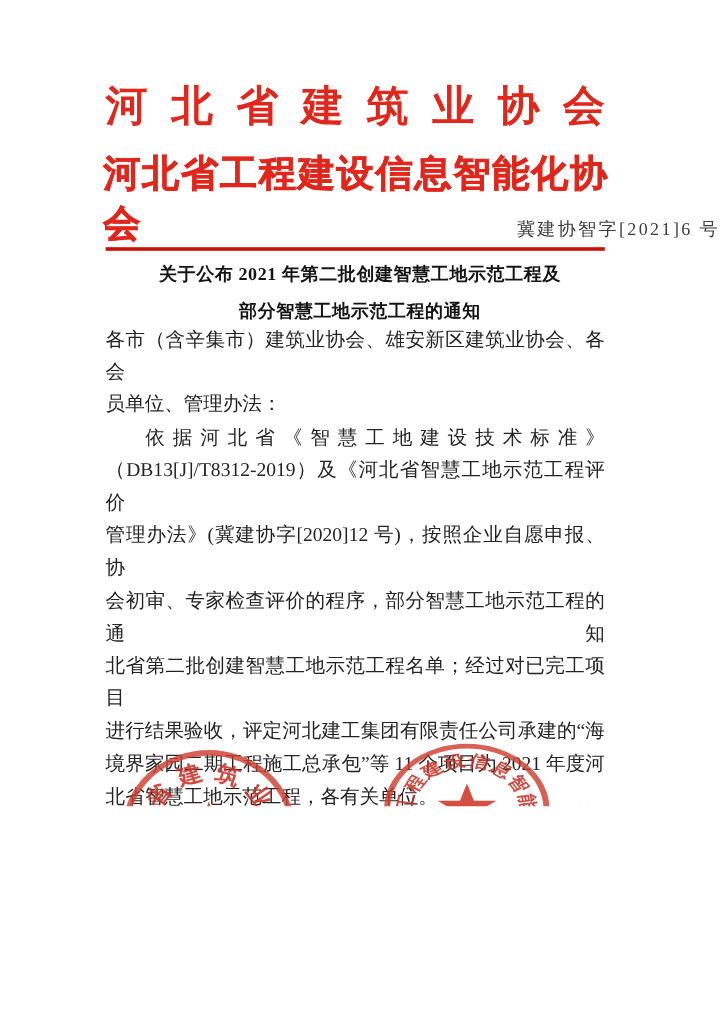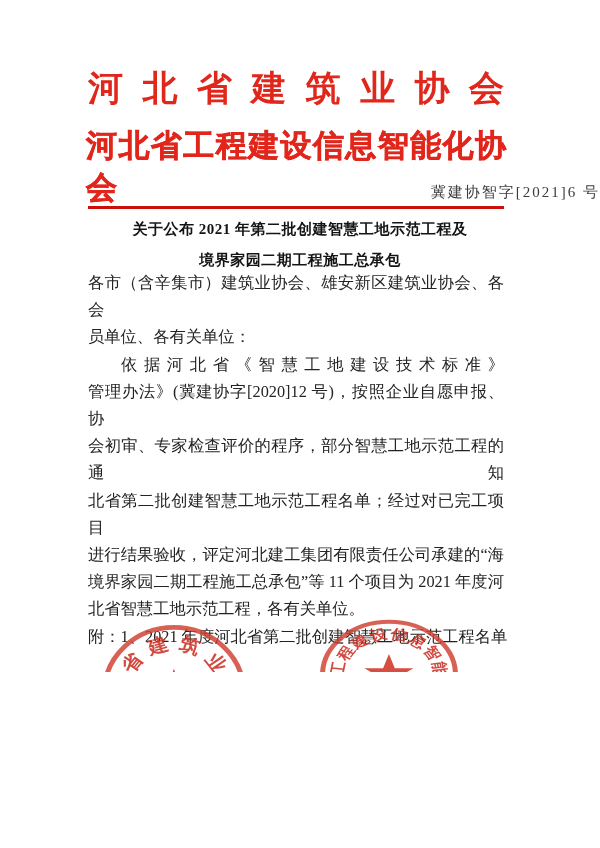--- a/index.html
+++ b/index.html
@@ -118,26 +118,27 @@
 <body>
 
 <div class="page">
 
   <div class="org1">河北省建筑业协会</div>
   <div class="org2">河北省工程建设信息智能化协会</div>
   <div class="docnum">冀建协智字[2021]6 号</div>
   <div class="rule"></div>
 
   <div class="title1">关于公布 2021 年第二批创建智慧工地示范工程及</div>
-  <div class="title2">境界家园二期工程施工总承包</div>
+  <div class="title2">部分智慧工地示范工程的通知</div>
 
   <div class="bodytext">
     <div class="bl j">各市（含辛集市）建筑业协会、雄安新区建筑业协会、各会</div>
-    <div class="bl">员单位、各有关单位：</div>
+    <div class="bl">员单位、管理办法：</div>
     <div class="bl j indent">依据河北省《智慧工地建设技术标准》</div>
+    <div class="bl j">（DB13[J]/T8312-2019）及《河北省智慧工地示范工程评价</div>
     <div class="bl j">管理办法》(冀建协字[2020]12 号)，按照企业自愿申报、协</div>
     <div class="bl j">会初审、专家检查评价的程序，部分智慧工地示范工程的通知</div>
     <div class="bl j">北省第二批创建智慧工地示范工程名单；经过对已完工项目</div>
     <div class="bl j">进行结果验收，评定河北建工集团有限责任公司承建的“海</div>
     <div class="bl j">境界家园二期工程施工总承包”等 11 个项目为 2021 年度河</div>
     <div class="bl">北省智慧工地示范工程，各有关单位。</div>
     <div class="bl">附：1、2021 年度河北省第二批创建智慧工地示范工程名单</div>
   </div>
 
   <div class="seal seal-left">

